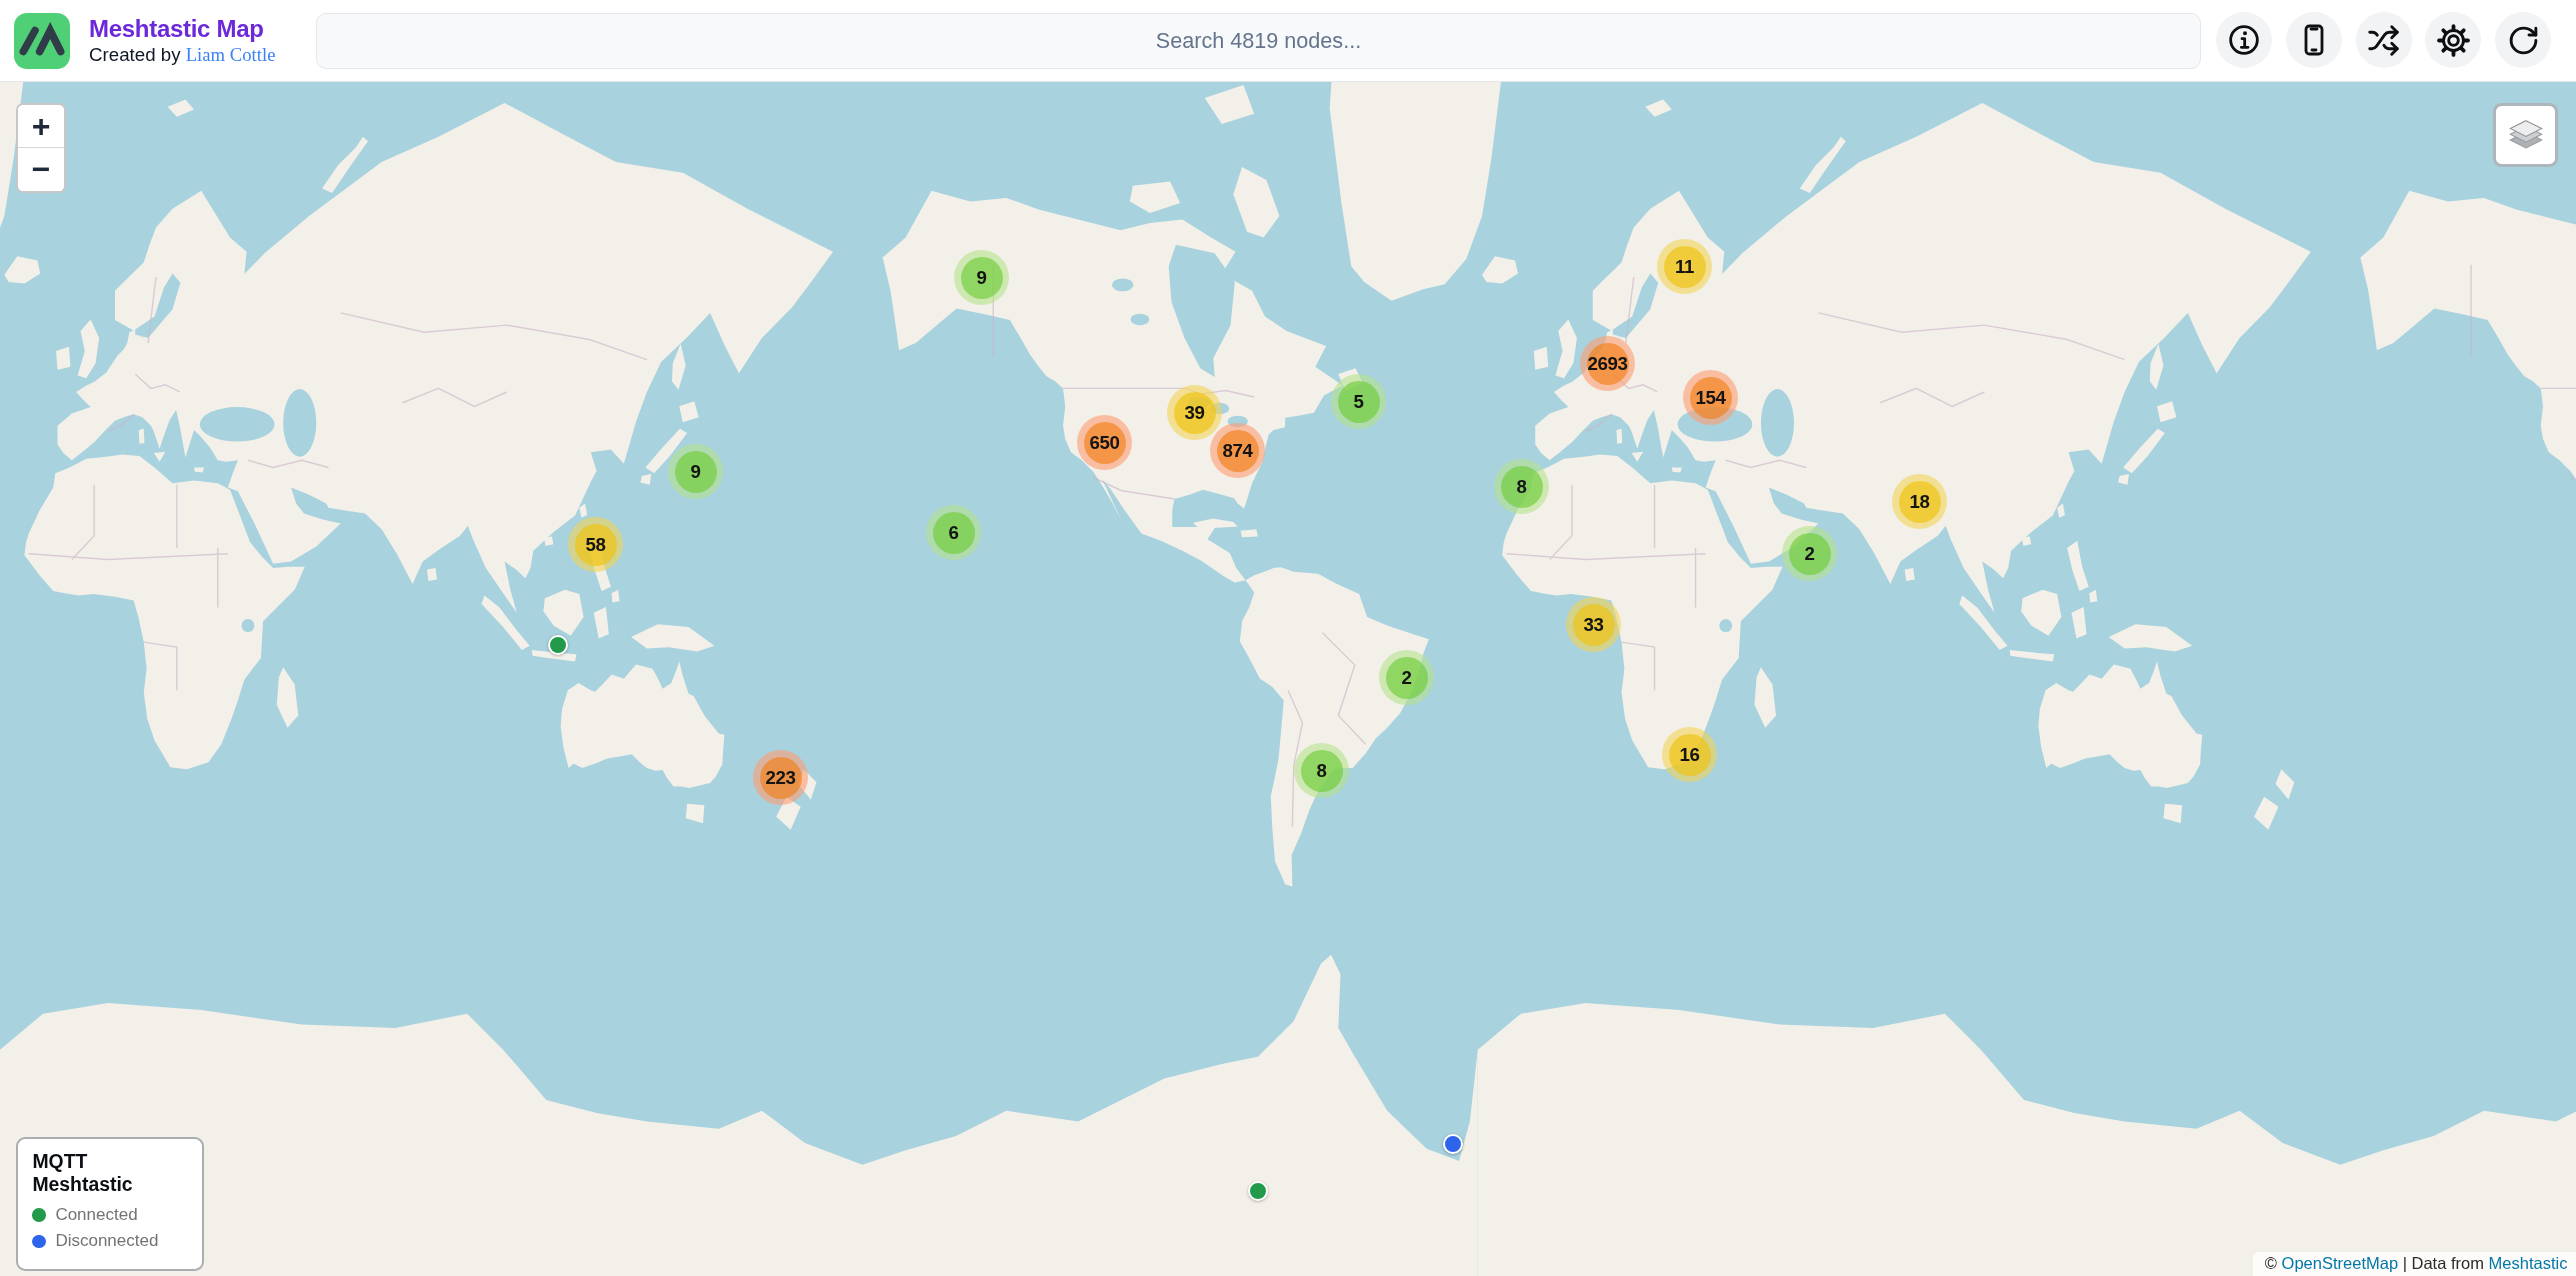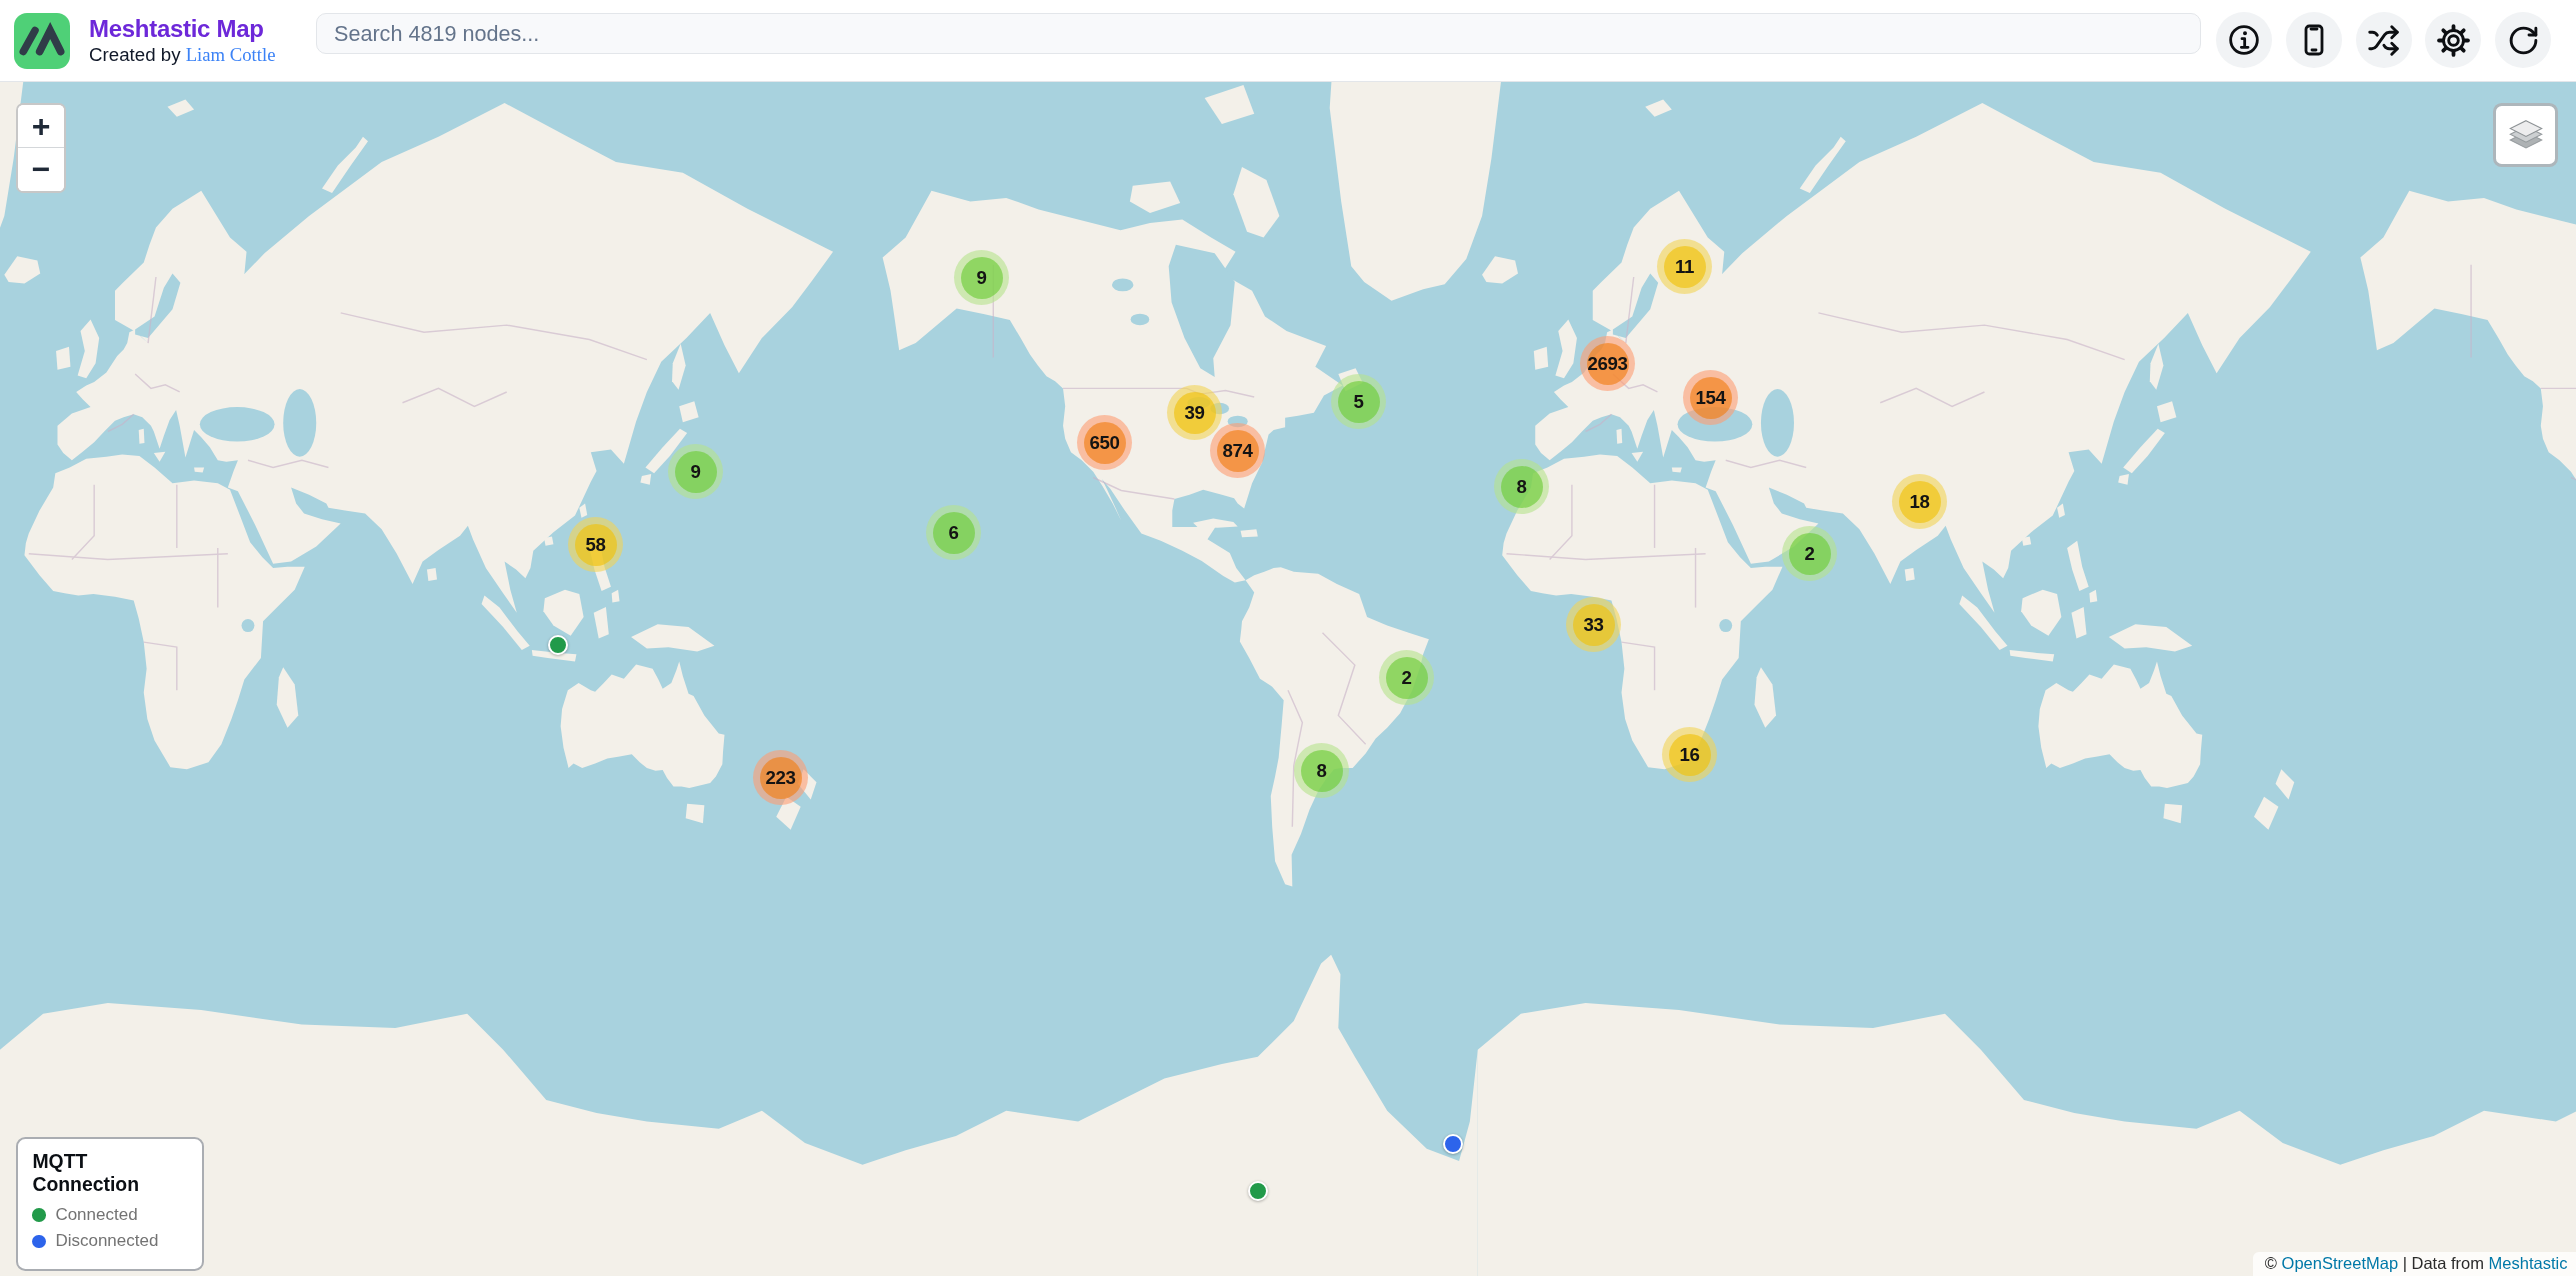--- a/index.html
+++ b/index.html
@@ -45,24 +45,25 @@
   }
   .logo{
     width:56px;height:56px;margin-left:14.4px;border-radius:13px;
     display:flex;align-items:center;justify-content:center;flex:none;
   }
   .titles{margin-left:18.7px;line-height:1.12;}
   .titles h1{margin:0;font-size:24px;font-weight:700;color:#6d28d9;letter-spacing:-0.3px;}
   .byline{font-size:18.7px;color:#101828;margin-top:2.2px;}
   .byline a{color:#3b82f6;text-decoration:none;cursor:pointer;font-family:Liberation Serif, serif;}
   .search{
-    position:absolute;left:316px;top:13px;width:1885px;height:41px;box-sizing:border-box;
+    position:absolute;left:316px;top:13px;width:1885px;height:56px;box-sizing:border-box;
     border:1.4px solid #e3e6ea;border-radius:10px;background:#f8f9fb;
     font-size:21.6px;padding:0 17px;color:#0f172a;outline:none;
     font-family:"Liberation Sans",sans-serif;
+    text-align:center;
   }
   .search::placeholder{color:#64748b;}
   .actions{position:absolute;right:25px;top:12.2px;display:flex;gap:13.7px;}
   .icon-btn{
     width:56px;height:56px;border-radius:50%;background:#f1f3f5;border:none;
     display:flex;align-items:center;justify-content:center;cursor:pointer;padding:0;
   }
   .icon-btn svg{stroke:#0d0f12;fill:none;stroke-width:4.2;stroke-linecap:round;stroke-linejoin:round;}
 
   
@@ -328,21 +329,21 @@
 
 <div class="layers-ctl">
   <svg width="42" height="40" viewBox="-29 -28 58 56">
     <polygon points="0,-14 22,-3 0,8 -22,-3" transform="translate(0,10)" fill="#aeb2b4" stroke="#969b9e" stroke-width="1.5"></polygon>
     <polygon points="0,-14 22,-3 0,8 -22,-3" transform="translate(0,2)" fill="#cdd0d2" stroke="#969b9e" stroke-width="1.5"></polygon>
     <polygon points="0,-14 22,-3 0,8 -22,-3" transform="translate(0,-6)" fill="#ededee" stroke="#8e9396" stroke-width="1.5"></polygon>
   </svg>
 </div>
 
 <div class="legend">
-  <h3>MQTT Connection</h3>
+  <h3>MQTT Meshtastic</h3>
   <div id="legend-items">
       <div class="legend-row">
         <span class="legend-dot" style="background: rgb(34, 154, 74);"></span>
         <span>Connected</span>
       </div>
       <div class="legend-row">
         <span class="legend-dot" style="background: rgb(45, 100, 235);"></span>
         <span>Disconnected</span>
       </div>
     </div>

